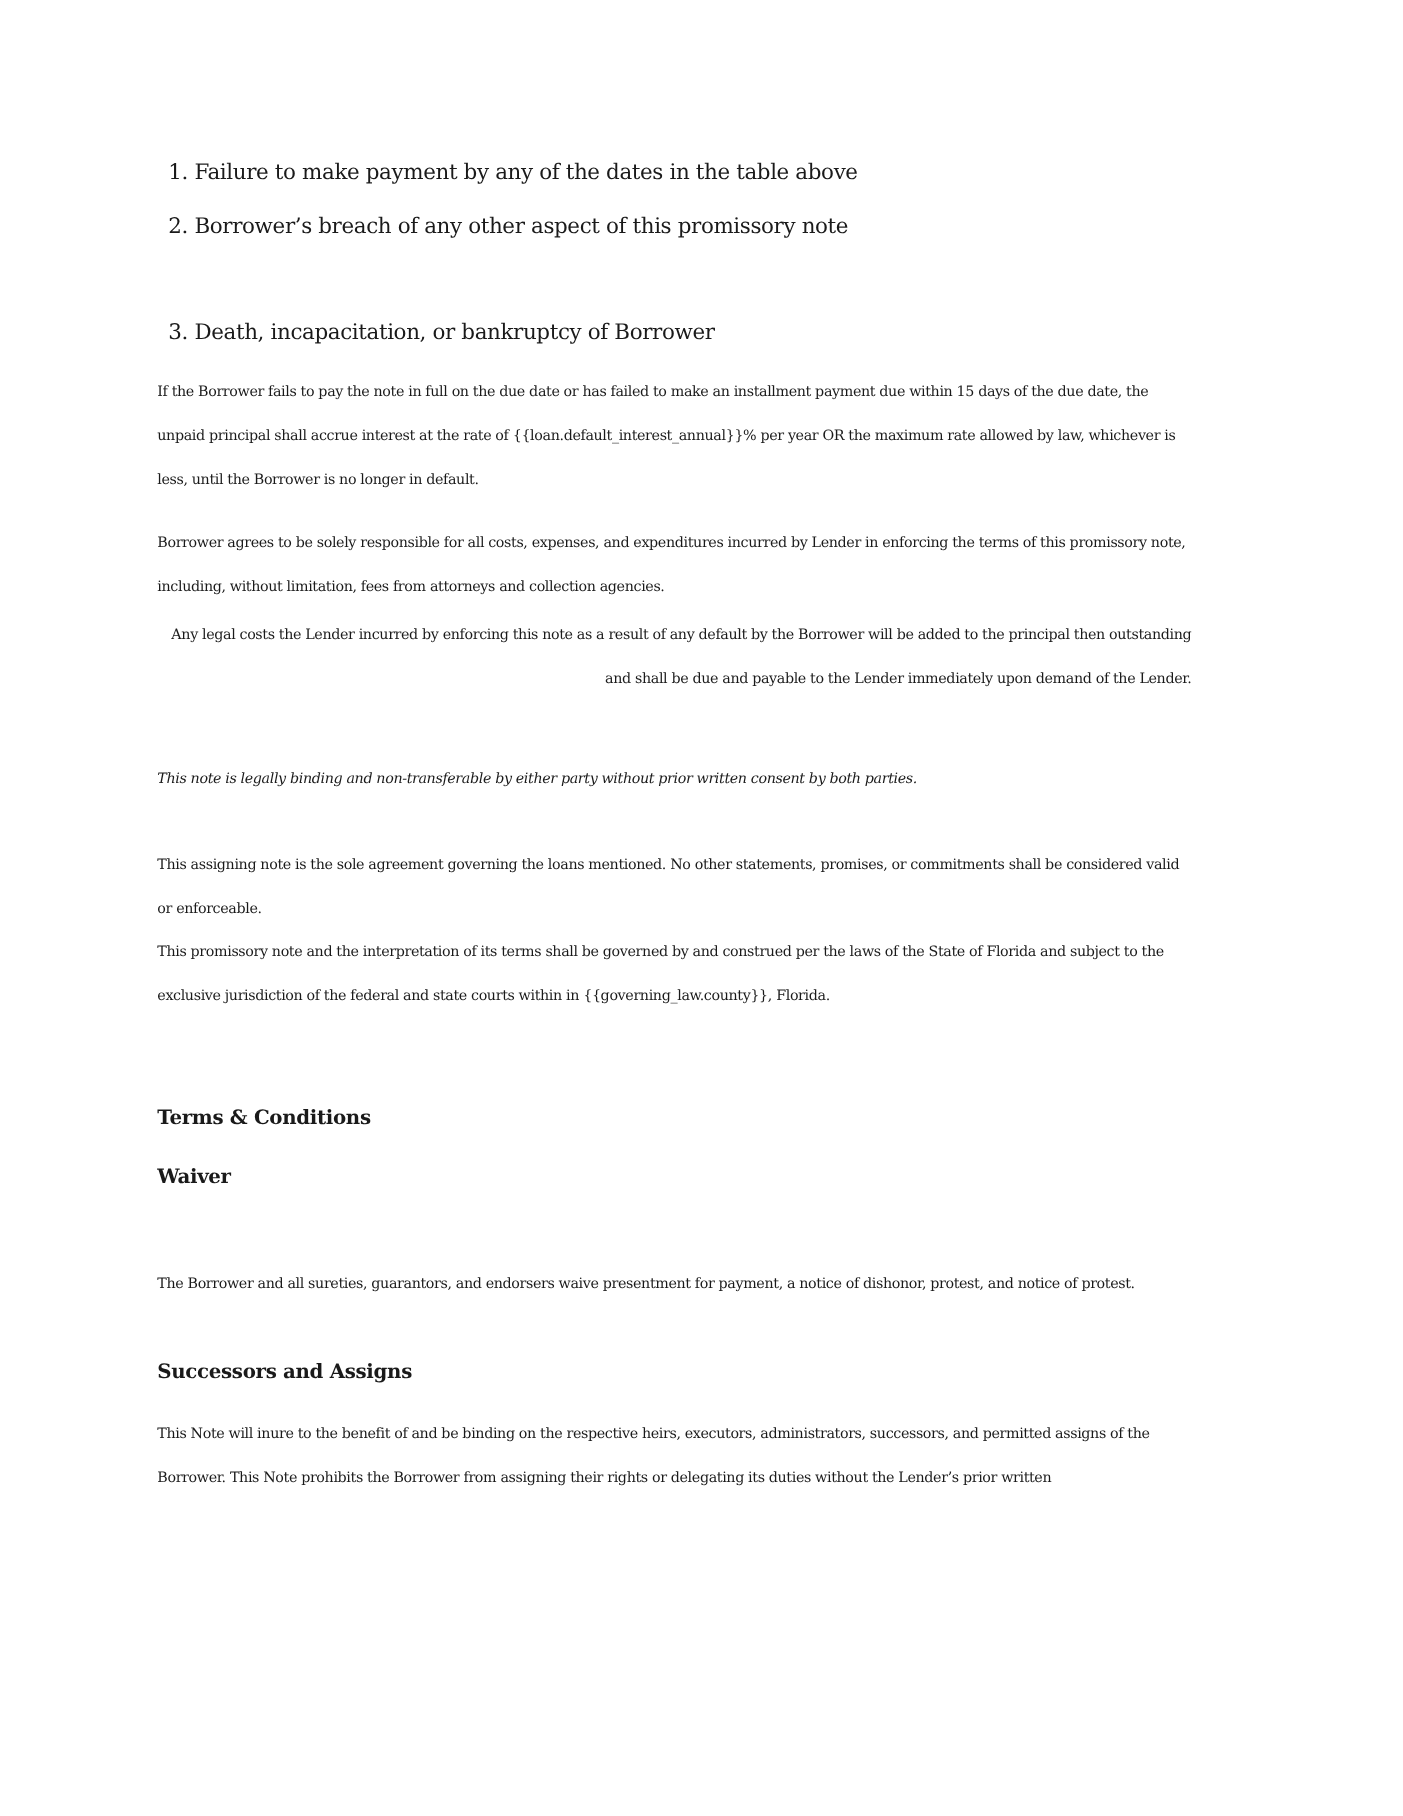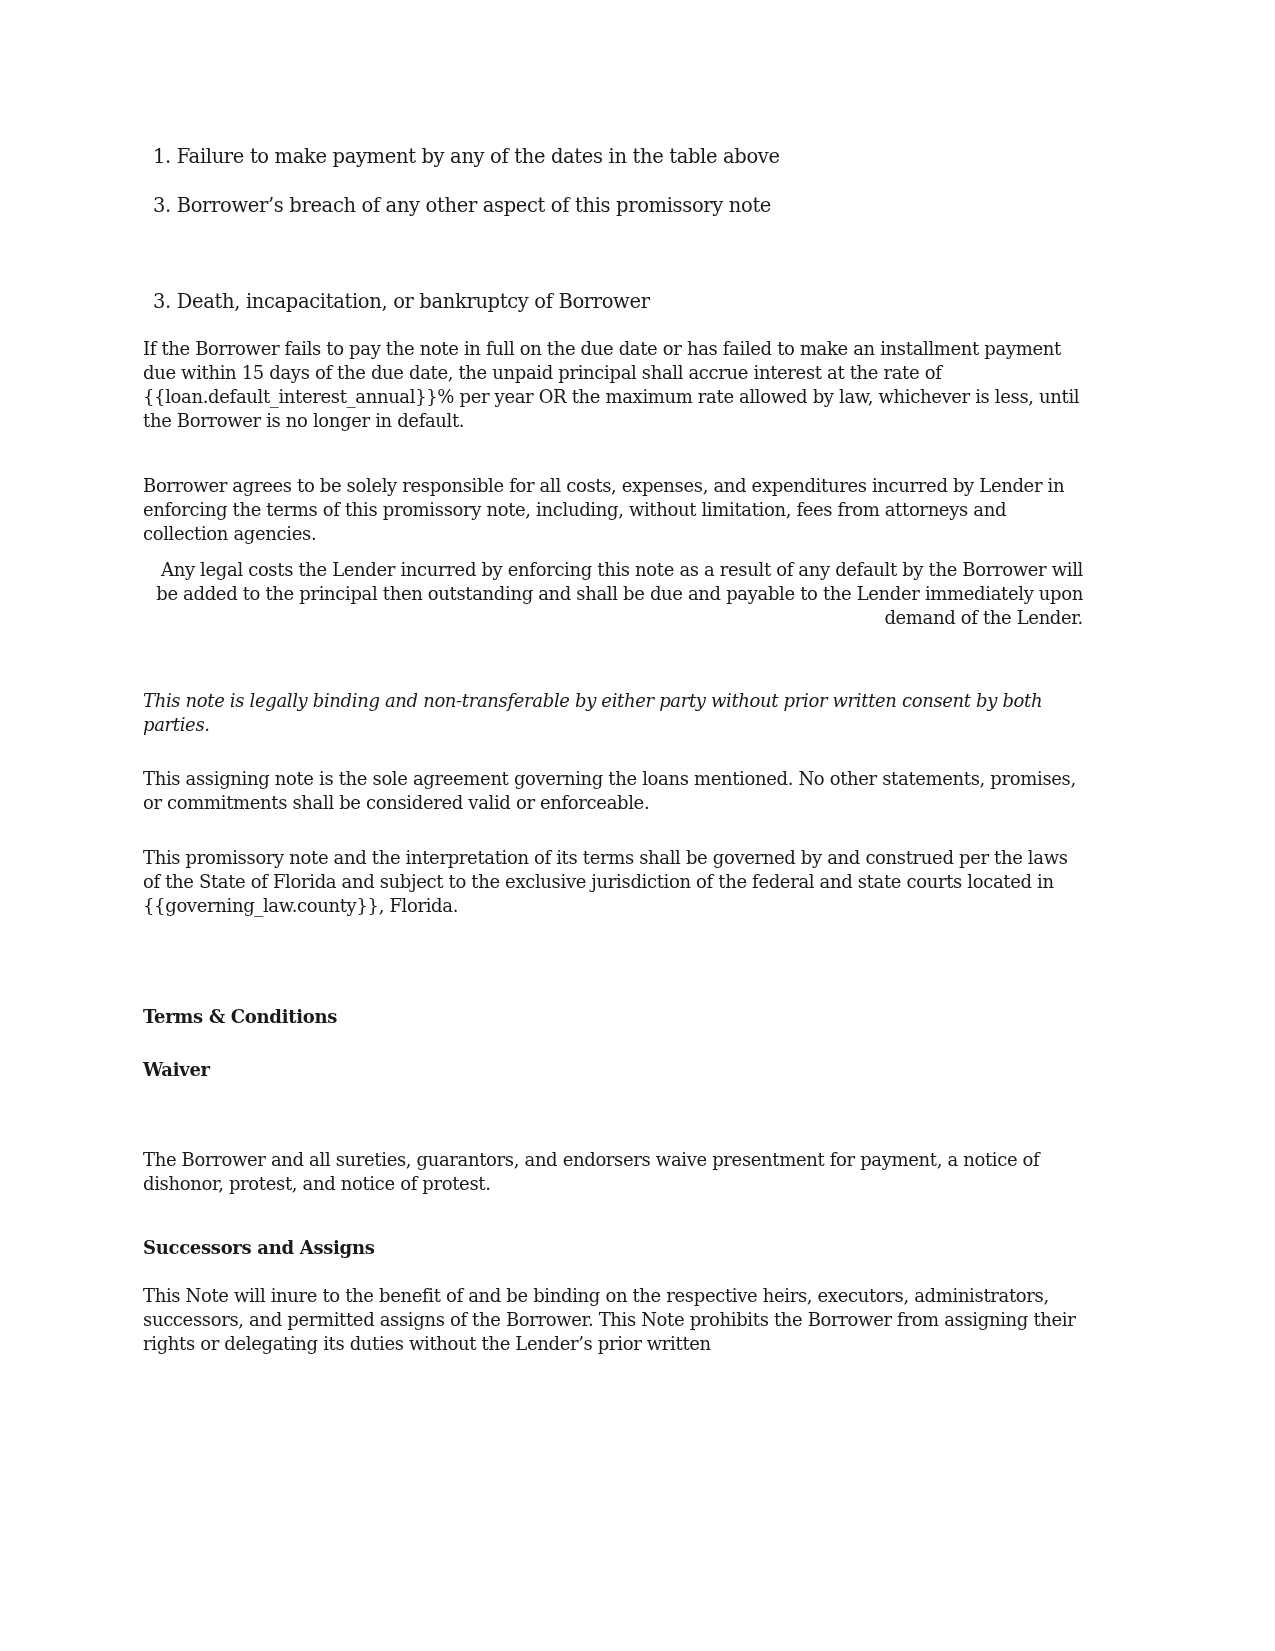--- a/index.html
+++ b/index.html
@@ -26,55 +26,55 @@
       left: 10px;
       font-size: 19.5px;
       line-height: 24px;
       white-space: nowrap;
       letter-spacing: -0.35px;
     }
     .para {
       position: absolute;
       left: 0;
       width: 940px;
-      font-size: 18px;
-      line-height: 24px;
+      font-size: 13px;
+      line-height: 40px;
       letter-spacing: -0.35px;
       margin: 0;
     }
     .heading {
       position: absolute;
       left: 0;
       font-size: 18px;
       font-weight: bold;
       line-height: 28px;
       margin: 0;
       letter-spacing: -0.3px;
     }
   </style>
 </head>
 <body>
 
 <div class="page">
 
   <div class="line-item" style="top:145px;">1. Failure to make payment by any of the dates in the table above</div>
-  <div class="line-item" style="top:194px;">3. Borrower’s breach of any other aspect of this promissory note</div>
+  <div class="line-item" style="top:194px;">2. Borrower’s breach of any other aspect of this promissory note</div>
   <div class="line-item" style="top:242px;margin-top:48px;">3. Death, incapacitation, or bankruptcy of Borrower</div>
 
   <p class="para" style="top:337px;">If the Borrower fails to pay the note in full on the due date or has failed to make an installment payment due within 15 days of the due date, the unpaid principal shall accrue interest at the rate of {{loan.default_interest_annual}}% per year OR the maximum rate allowed by law, whichever is less, until the Borrower is no longer in default.</p>
 
   <p class="para" style="top:474px;">Borrower agrees to be solely responsible for all costs, expenses, and expenditures incurred by Lender in enforcing the terms of this promissory note, including, without limitation, fees from attorneys and collection agencies.</p>
 
   <p class="para" style="top:558px;text-align:right;">Any legal costs the Lender incurred by enforcing this note as a result of any default by the Borrower will be added to the principal then outstanding and shall be due and payable to the Lender immediately upon demand of the Lender.</p>
 
   <p class="para" style="top:689px;font-style:italic;">This note is legally binding and non-transferable by either party without prior written consent by both parties.</p>
 
   <p class="para" style="top:767px;">This assigning note is the sole agreement governing the loans mentioned. No other statements, promises, or commitments shall be considered valid or enforceable.</p>
 
-  <p class="para" style="top:846px;">This promissory note and the interpretation of its terms shall be governed by and construed per the laws of the State of Florida and subject to the exclusive jurisdiction of the federal and state courts located in {{governing_law.county}}, Florida.</p>
+  <p class="para" style="top:846px;">This promissory note and the interpretation of its terms shall be governed by and construed per the laws of the State of Florida and subject to the exclusive jurisdiction of the federal and state courts within in {{governing_law.county}}, Florida.</p>
 
   <h2 class="heading" style="top:1003px;">Terms &amp; Conditions</h2>
 
   <h3 class="heading" style="top:1056px;">Waiver</h3>
 
   <p class="para" style="top:1148px;">The Borrower and all sureties, guarantors, and endorsers waive presentment for payment, a notice of dishonor, protest, and notice of protest.</p>
 
   <h3 class="heading" style="top:1234px;">Successors and Assigns</h3>
 
   <p class="para" style="top:1284px;">This Note will inure to the benefit of and be binding on the respective heirs, executors, administrators, successors, and permitted assigns of the Borrower. This Note prohibits the Borrower from assigning their rights or delegating its duties without the Lender’s prior written</p>

